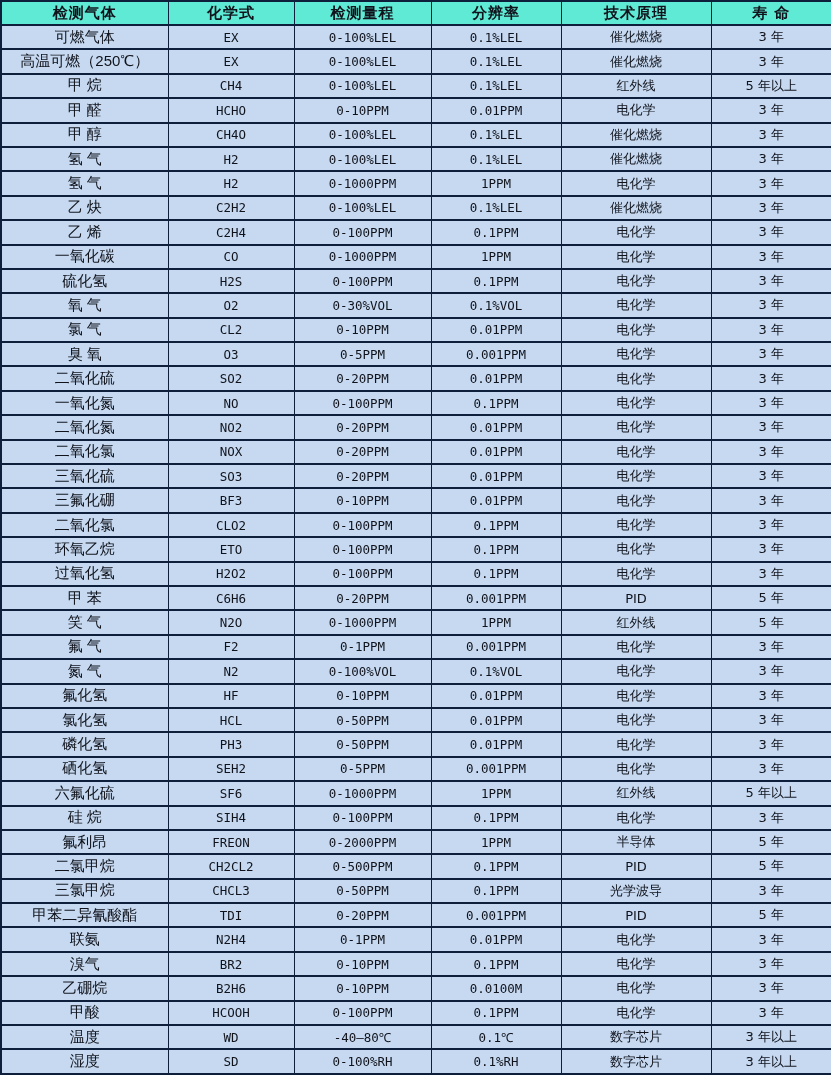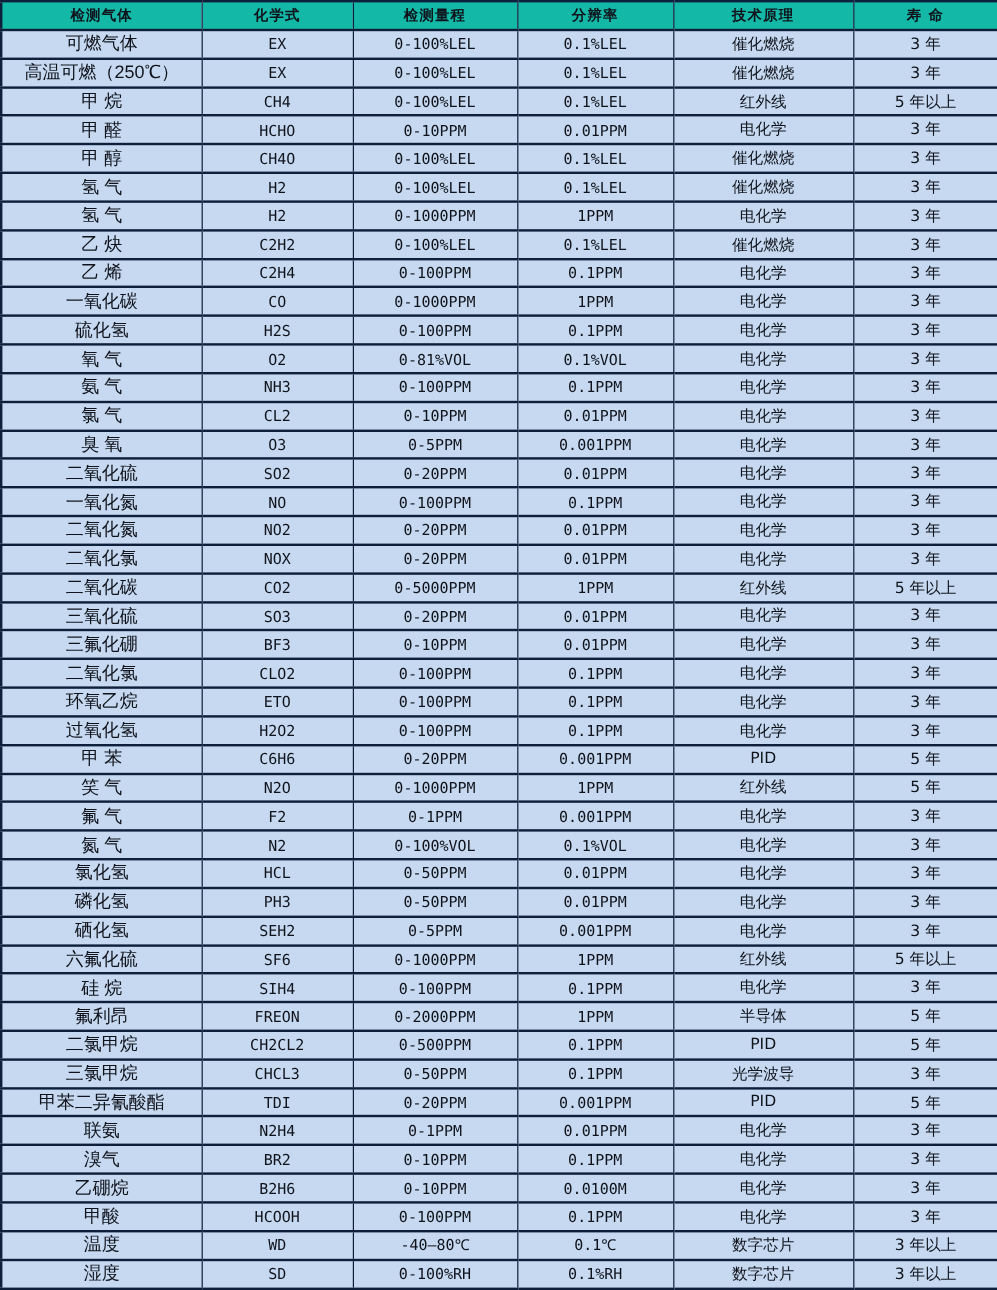--- a/index.html
+++ b/index.html
@@ -18,24 +18,24 @@
     border-bottom-width: 2px;
     text-align: center;
     vertical-align: middle;
     padding: 0 2px;
     color: #10131c;
     overflow: hidden;
     white-space: nowrap;
   }
   table.spec { border: 2px solid #0d1f3a; }
   thead th {
-    background: #14b8a6;
+    background: #5eead4;
     font-family: "DejaVu Sans", "Liberation Sans", sans-serif;
     font-weight: bold;
-    font-size: 12px;
+    font-size: 15px;
     height: 22px;
     letter-spacing: 1px;
   }
   tbody td {
     font-size: 12.5px;
     height: 19px;
     background: #c6d9f0;
   }
   tbody td.gas {
     font-family: Liberation Sans, sans-serif;
@@ -153,30 +153,22 @@
         <td class="gas">硫化氢</td>
         <td class="formula">H2S</td>
         <td class="range">0-100PPM</td>
         <td class="resolution">0.1PPM</td>
         <td class="principle">电化学</td>
         <td class="lifespan">3 年</td>
       </tr>
       <tr>
         <td class="gas">氧  气</td>
         <td class="formula">O2</td>
-        <td class="range">0-81%VOL</td>
+        <td class="range">0-30%VOL</td>
         <td class="resolution">0.1%VOL</td>
-        <td class="principle">电化学</td>
-        <td class="lifespan">3 年</td>
-      </tr>
-      <tr>
-        <td class="gas">氨  气</td>
-        <td class="formula">NH3</td>
-        <td class="range">0-100PPM</td>
-        <td class="resolution">0.1PPM</td>
         <td class="principle">电化学</td>
         <td class="lifespan">3 年</td>
       </tr>
       <tr>
         <td class="gas">氯  气</td>
         <td class="formula">CL2</td>
         <td class="range">0-10PPM</td>
         <td class="resolution">0.01PPM</td>
         <td class="principle">电化学</td>
         <td class="lifespan">3 年</td>
@@ -213,28 +205,20 @@
         <td class="principle">电化学</td>
         <td class="lifespan">3 年</td>
       </tr>
       <tr>
         <td class="gas">二氧化氯</td>
         <td class="formula">NOX</td>
         <td class="range">0-20PPM</td>
         <td class="resolution">0.01PPM</td>
         <td class="principle">电化学</td>
         <td class="lifespan">3 年</td>
-      </tr>
-      <tr>
-        <td class="gas">二氧化碳</td>
-        <td class="formula">CO2</td>
-        <td class="range">0-5000PPM</td>
-        <td class="resolution">1PPM</td>
-        <td class="principle">红外线</td>
-        <td class="lifespan">5 年以上</td>
       </tr>
       <tr>
         <td class="gas">三氧化硫</td>
         <td class="formula">SO3</td>
         <td class="range">0-20PPM</td>
         <td class="resolution">0.01PPM</td>
         <td class="principle">电化学</td>
         <td class="lifespan">3 年</td>
       </tr>
       <tr>
@@ -295,20 +279,28 @@
       </tr>
       <tr>
         <td class="gas">氮  气</td>
         <td class="formula">N2</td>
         <td class="range">0-100%VOL</td>
         <td class="resolution">0.1%VOL</td>
         <td class="principle">电化学</td>
         <td class="lifespan">3 年</td>
       </tr>
       <tr>
+        <td class="gas">氟化氢</td>
+        <td class="formula">HF</td>
+        <td class="range">0-10PPM</td>
+        <td class="resolution">0.01PPM</td>
+        <td class="principle">电化学</td>
+        <td class="lifespan">3 年</td>
+      </tr>
+      <tr>
         <td class="gas">氯化氢</td>
         <td class="formula">HCL</td>
         <td class="range">0-50PPM</td>
         <td class="resolution">0.01PPM</td>
         <td class="principle">电化学</td>
         <td class="lifespan">3 年</td>
       </tr>
       <tr>
         <td class="gas">磷化氢</td>
         <td class="formula">PH3</td>

